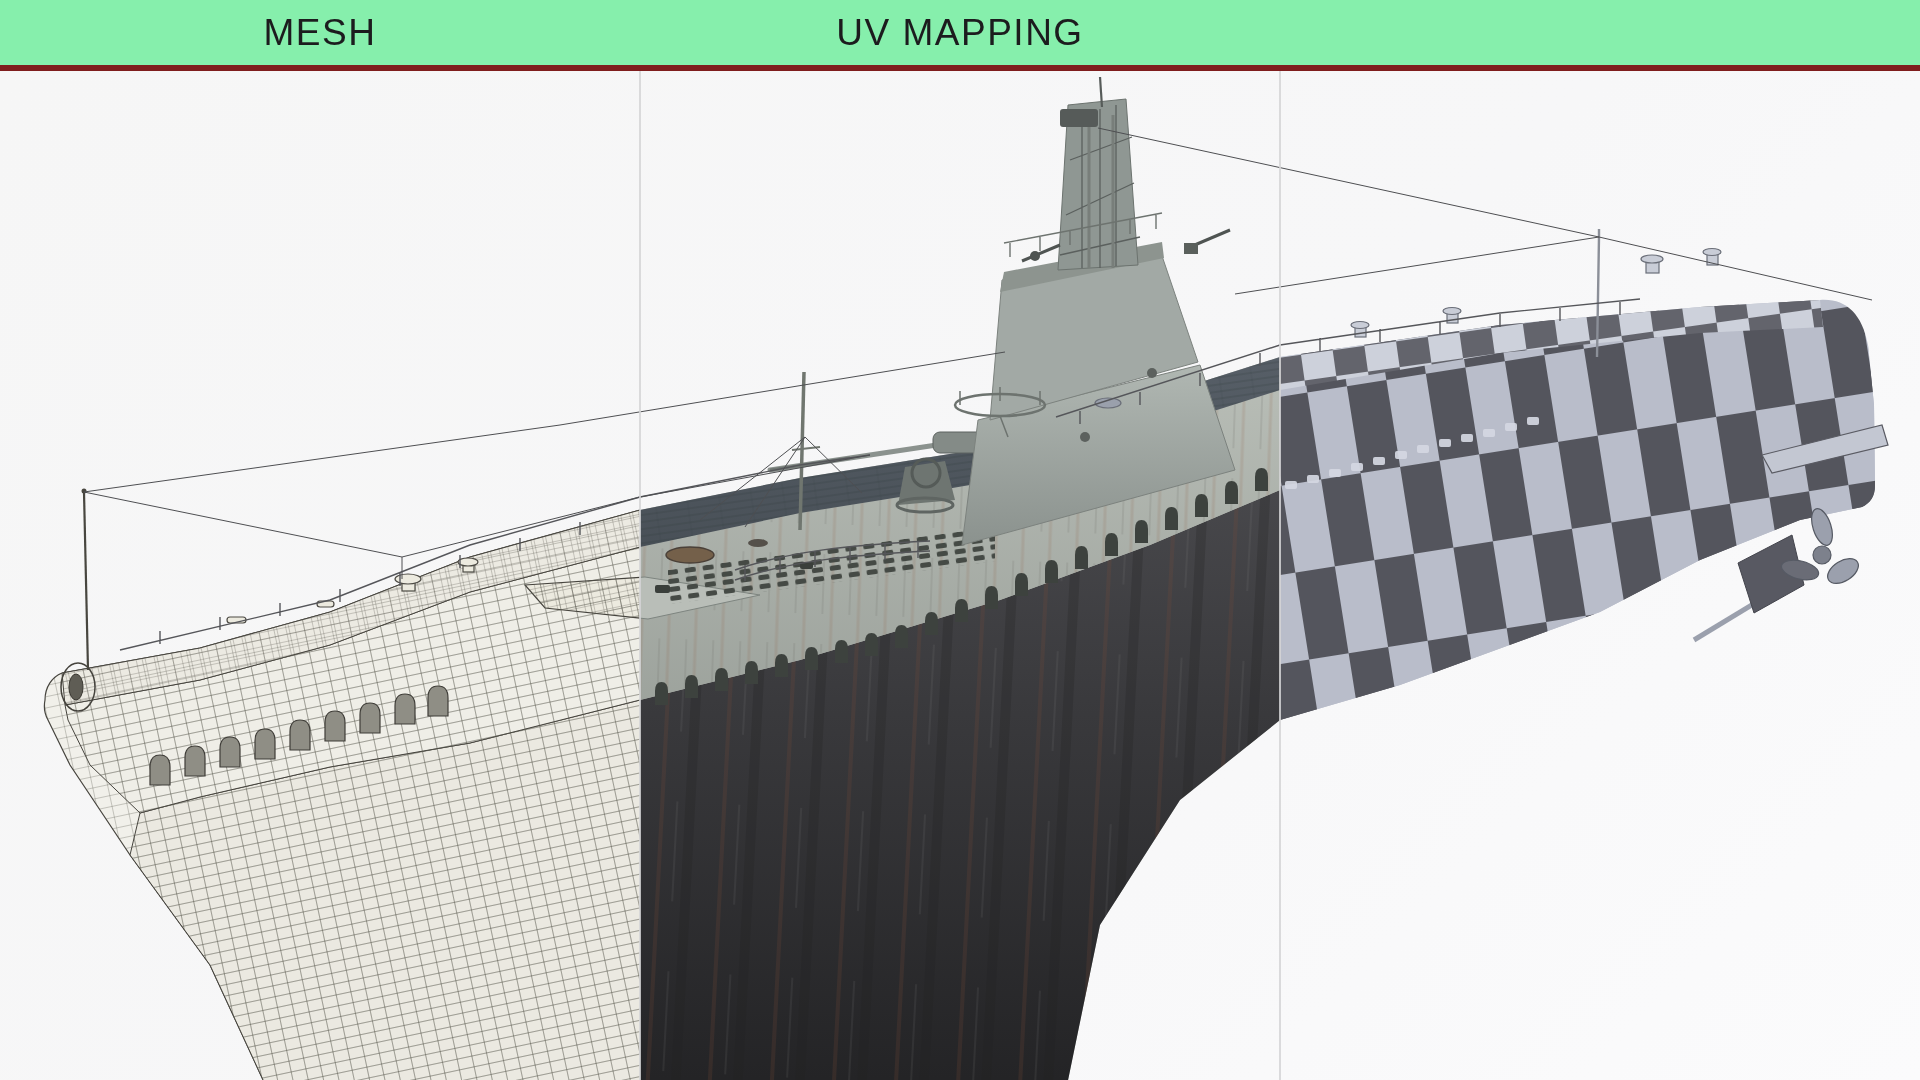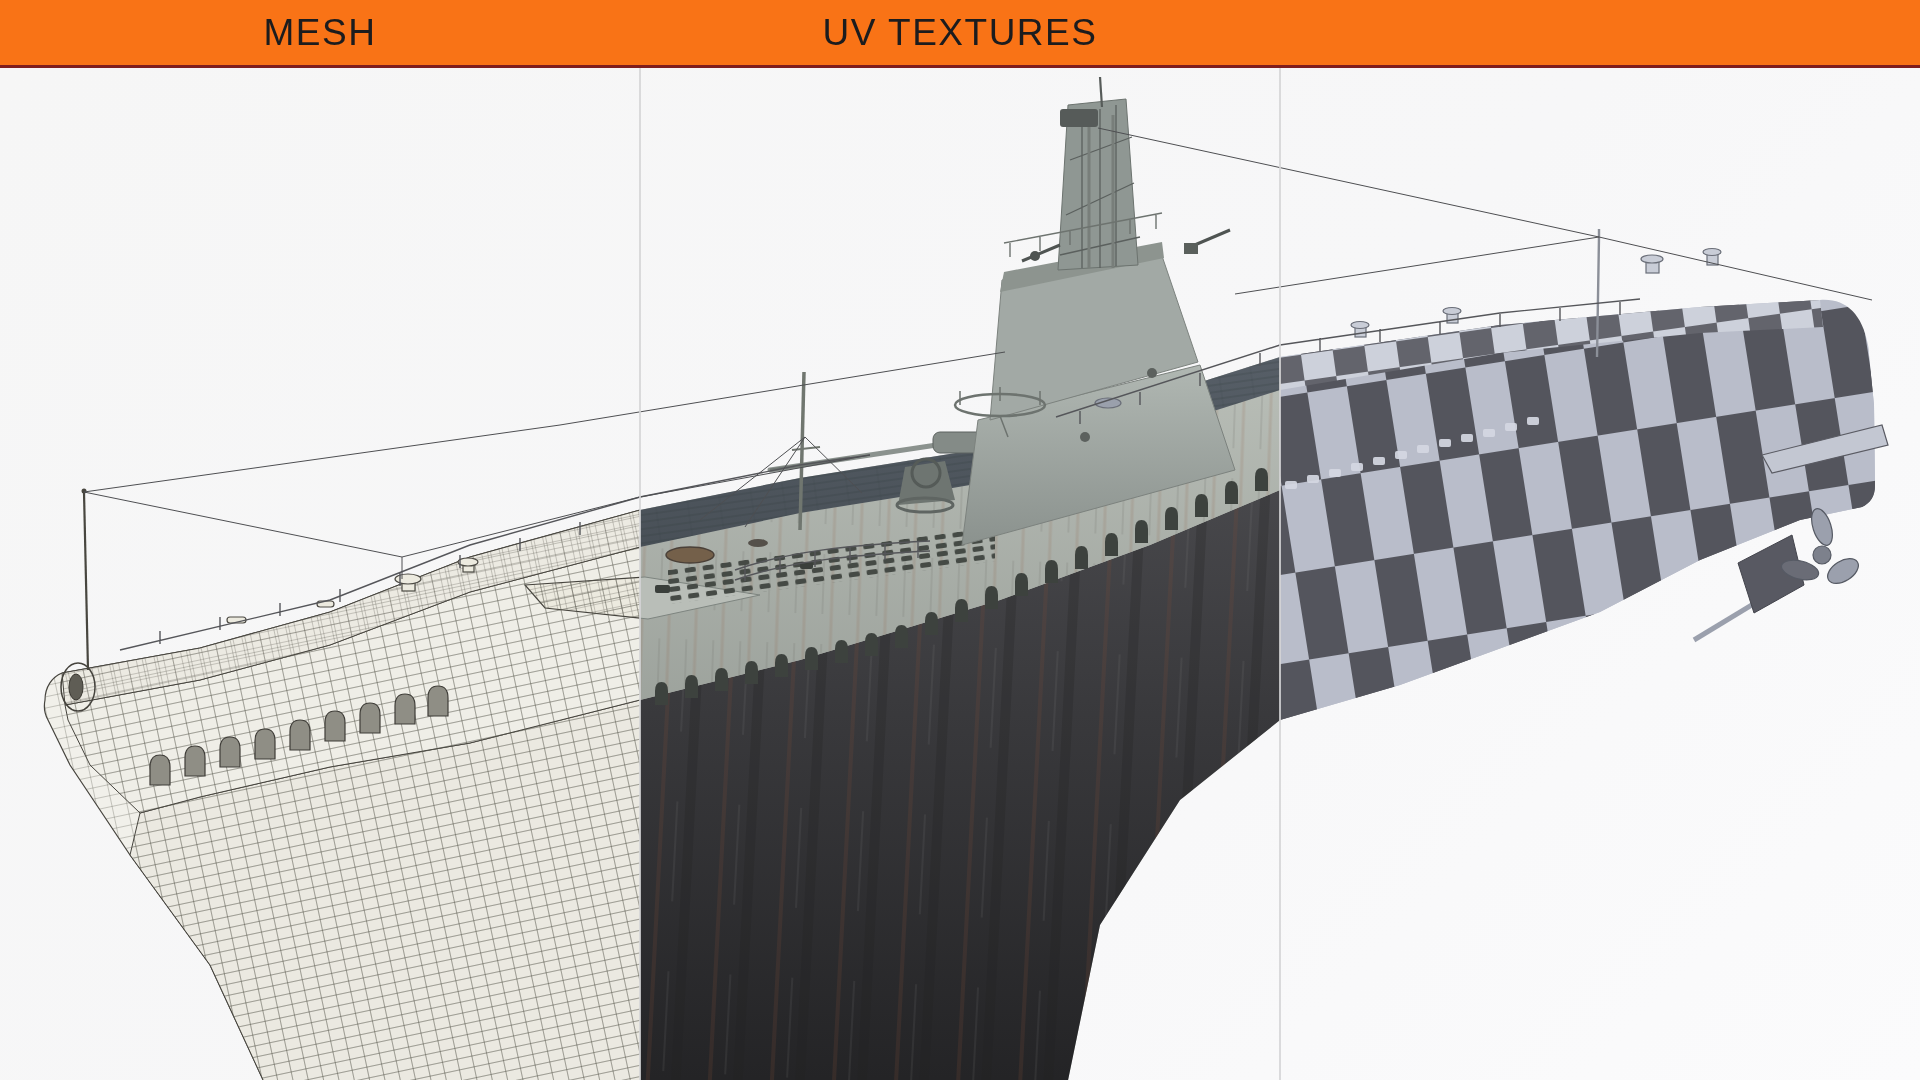--- a/index.html
+++ b/index.html
@@ -3,21 +3,21 @@
 <meta charset="utf-8">
 <style>
   html,body{margin:0;padding:0;}
   body{
     width:1920px;height:1080px;overflow:hidden;
     font-family:"Liberation Sans", sans-serif;
     background:#f6f6f7;position:relative;
   }
   .header{
     position:absolute;top:0;left:0;width:1920px;height:65px;
-    background:#f97316;border-bottom:3px solid #7f1d1d;
+    background:#86efac;border-bottom:6px solid #7f1d1d;
     display:flex;z-index:30;
   }
   .panel-label{
     width:640px;height:65px;display:flex;align-items:center;justify-content:center;
     font-size:37px;font-weight:300;letter-spacing:1.5px;color:#1c1c1e;
   }
   .stage{
     position:absolute;top:65px;left:0;width:1920px;height:1015px;
     background:linear-gradient(135deg,#f6f6f6 0%,#f7f7f8 55%,#fbfbfc 100%);
   }
@@ -53,21 +53,21 @@
   .g-uv .pt-deck {fill:url(#ckDeck);}
   .g-uv .pt-super{fill:url(#ckSide);}
   .g-uv .pt-lower{fill:url(#ckSide);}
   .g-uv .pt-fin  {fill:#c3c7d2;stroke:#5a5b63;stroke-width:1;}
 </style>
 </head>
 <body>
 
 <div class="header">
   <div class="panel-label">MESH</div>
-  <div class="panel-label">UV TEXTURES</div>
+  <div class="panel-label">UV MAPPING</div>
 </div>
 
 <div class="stage">
 <svg width="1920" height="1015" viewBox="0 0 1920 1015">
   <defs>
 
     <clipPath id="clipL">
           <rect x="0" y="-5" width="640" height="1025"></rect>
         </clipPath>
     <clipPath id="clipM">

